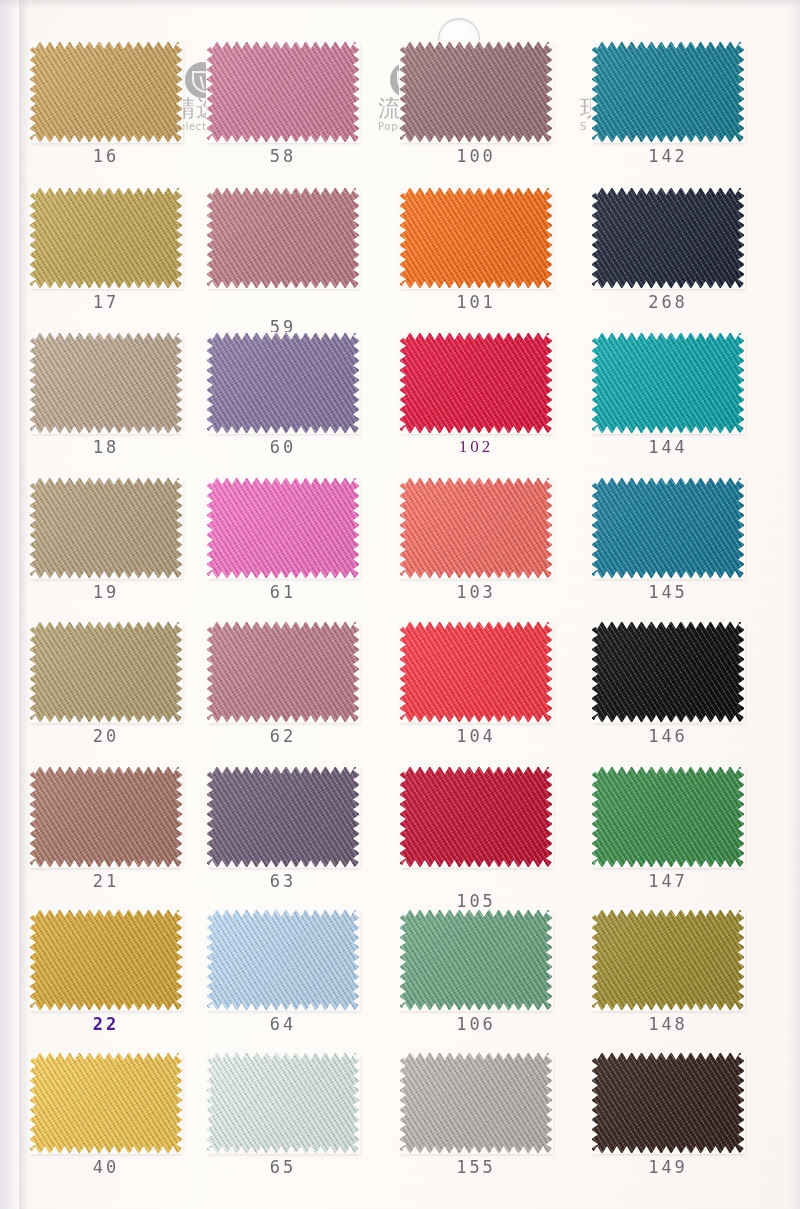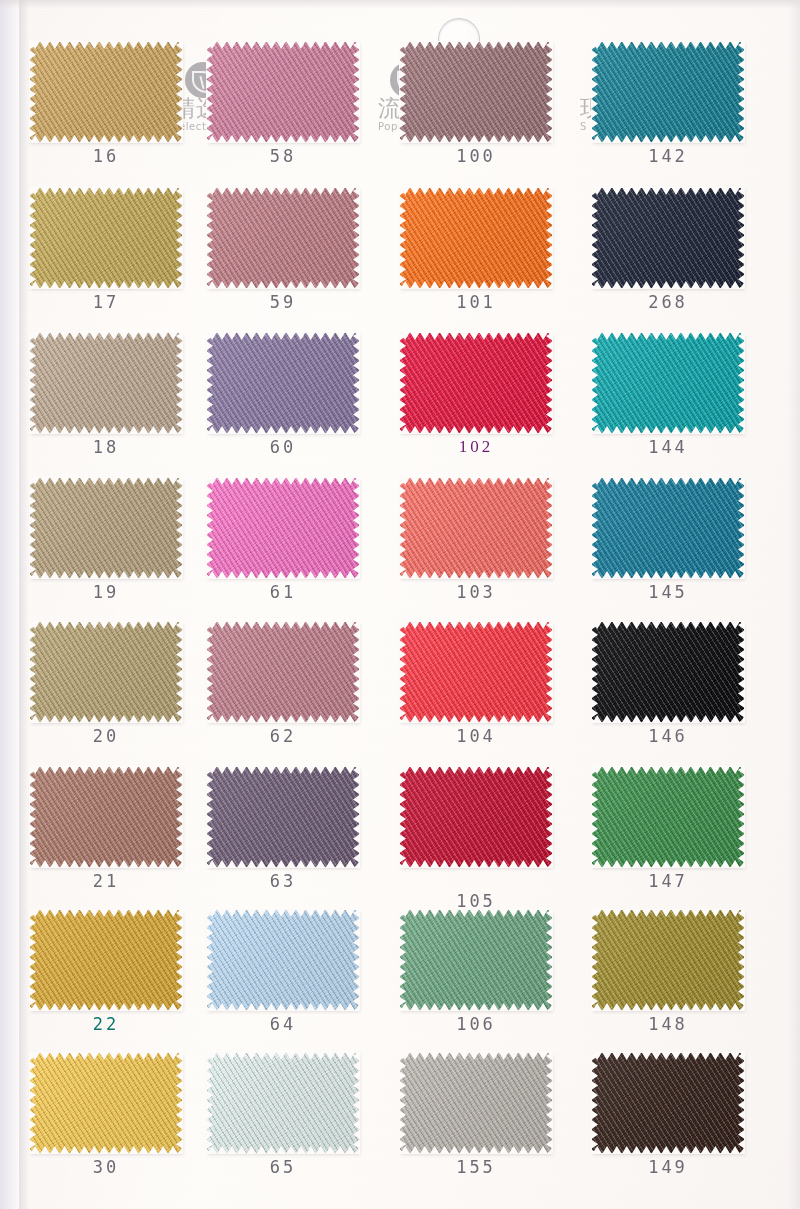--- a/index.html
+++ b/index.html
@@ -295,21 +295,21 @@
         <div class="label" style="color: rgb(109, 106, 116);">17</div>
       </div>
       <div class="cell" style="left: 207px; top: 188px;">
         <div class="swatch" title="59" style="background: linear-gradient(125deg, rgb(200, 138, 146) 0%, rgb(188, 126, 134) 45%, rgb(178, 116, 124) 100%);">
           <div class="weave"></div>
           <div class="pink-top"></div>
           <div class="pink-bot"></div>
           <div class="pink-left"></div>
           <div class="pink-right"></div>
         </div>
-        <div class="label" style="color: rgb(109, 106, 116);">59</div>
+        <div class="label" style="color: rgb(109, 106, 116); margin-top: 25px;">59</div>
       </div>
       <div class="cell" style="left: 400px; top: 188px;">
         <div class="swatch" title="101" style="background: linear-gradient(125deg, rgb(255, 124, 43) 0%, rgb(244, 112, 31) 45%, rgb(234, 102, 21) 100%);">
           <div class="weave"></div>
           <div class="pink-top"></div>
           <div class="pink-bot"></div>
           <div class="pink-left"></div>
           <div class="pink-right"></div>
         </div>
         <div class="label" style="color: rgb(109, 106, 116);">101</div>
@@ -485,21 +485,21 @@
         <div class="label" style="color: rgb(109, 106, 116);">147</div>
       </div>
       <div class="cell" style="left: 30px; top: 910px;">
         <div class="swatch" title="22" style="background: linear-gradient(125deg, rgb(223, 178, 71) 0%, rgb(211, 166, 59) 45%, rgb(201, 156, 49) 100%);">
           <div class="weave"></div>
           <div class="pink-top"></div>
           <div class="pink-bot"></div>
           <div class="pink-left"></div>
           <div class="pink-right"></div>
         </div>
-        <div class="label" style="color: #0f766e;">22</div>
+        <div class="label" style="color: #4c1d95; font-weight: bold;">22</div>
       </div>
       <div class="cell" style="left: 207px; top: 910px;">
         <div class="swatch" title="64" style="background: linear-gradient(125deg, rgb(194, 223, 246) 0%, rgb(182, 211, 234) 45%, rgb(172, 201, 224) 100%);">
           <div class="weave"></div>
           <div class="pink-top"></div>
           <div class="pink-bot"></div>
           <div class="pink-left"></div>
           <div class="pink-right"></div>
         </div>
         <div class="label" style="color: rgb(109, 106, 116);">64</div>
@@ -525,21 +525,21 @@
         <div class="label" style="color: rgb(109, 106, 116);">148</div>
       </div>
       <div class="cell" style="left: 30px; top: 1053px;">
         <div class="swatch" title="23" style="background: linear-gradient(125deg, rgb(248, 208, 97) 0%, rgb(236, 196, 85) 45%, rgb(226, 186, 75) 100%);">
           <div class="weave"></div>
           <div class="pink-top"></div>
           <div class="pink-bot"></div>
           <div class="pink-left"></div>
           <div class="pink-right"></div>
         </div>
-        <div class="label" style="color: rgb(109, 106, 116);">30</div>
+        <div class="label" style="color: rgb(109, 106, 116);">40</div>
       </div>
       <div class="cell" style="left: 207px; top: 1053px;">
         <div class="swatch" title="65" style="background: linear-gradient(125deg, rgb(228, 241, 238) 0%, rgb(216, 229, 226) 45%, rgb(206, 219, 216) 100%);">
           <div class="weave"></div>
           <div class="pink-top"></div>
           <div class="pink-bot"></div>
           <div class="pink-left"></div>
           <div class="pink-right"></div>
         </div>
         <div class="label" style="color: rgb(109, 106, 116);">65</div>

